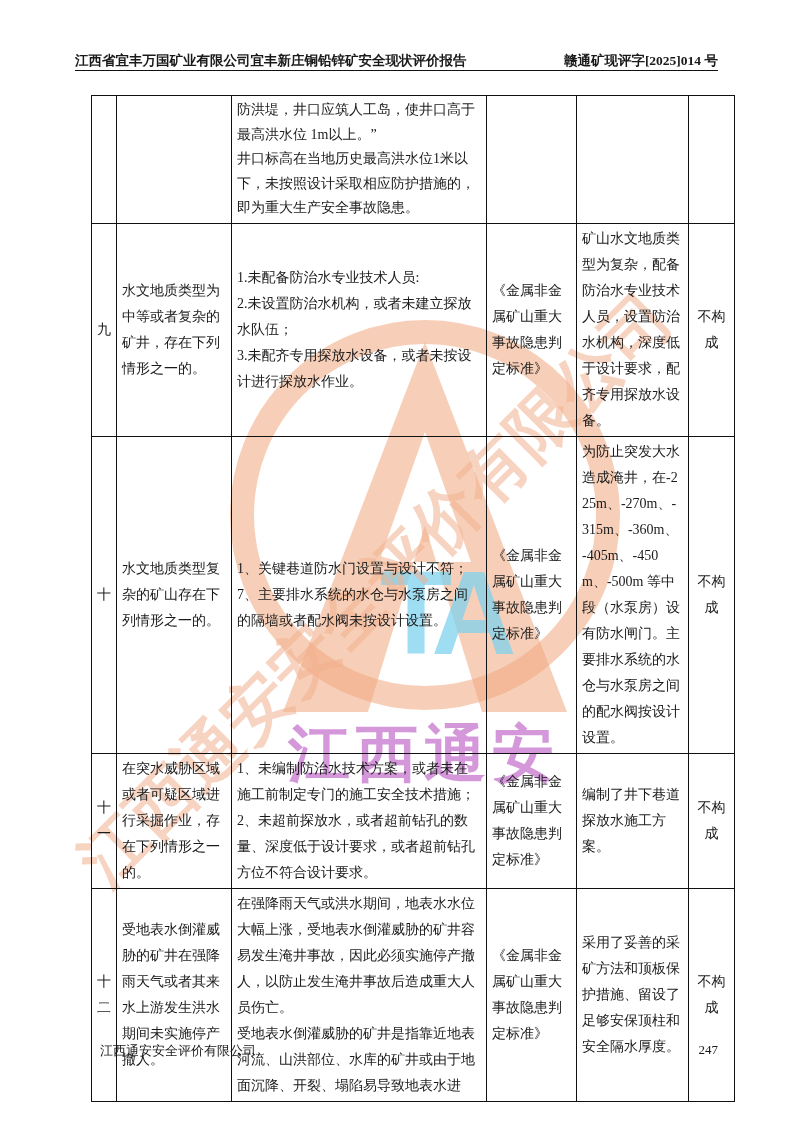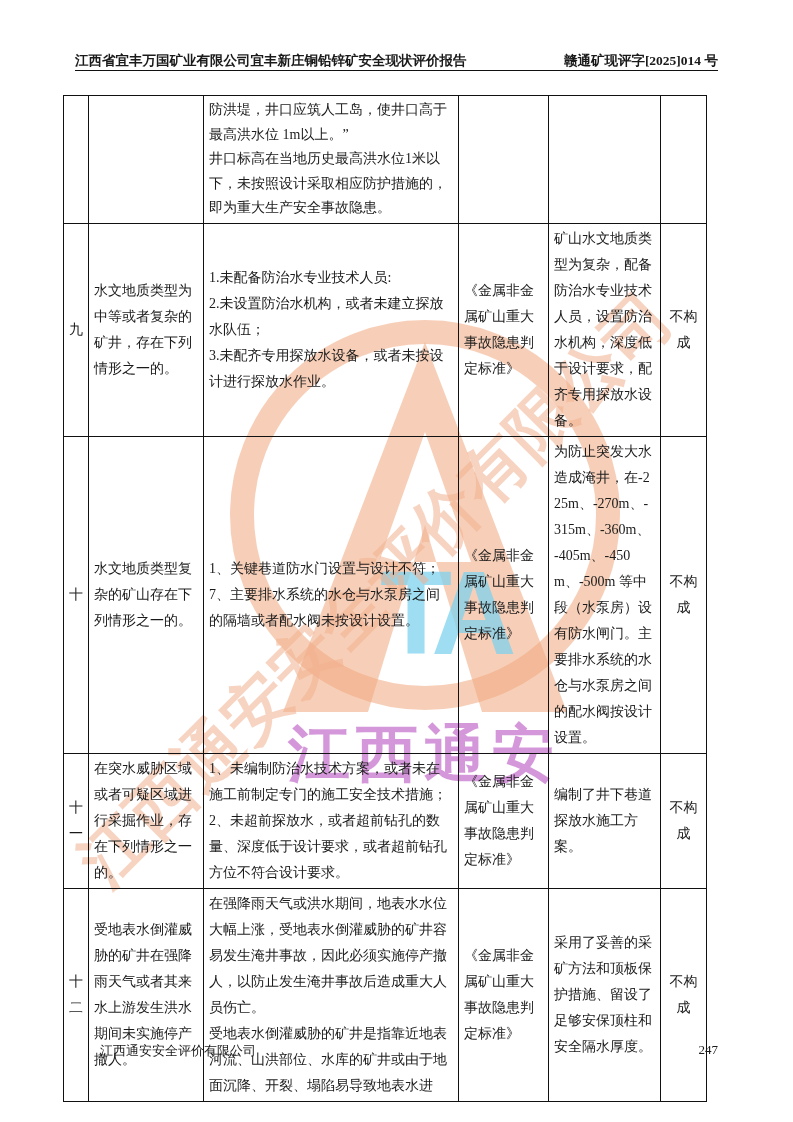--- a/index.html
+++ b/index.html
@@ -38,21 +38,21 @@
     margin-left:40px;
   }
   .wm-stamp{
     position:absolute;left:288px;top:712px;
     font-size:62px;font-weight:bold;letter-spacing:6px;
     color:#a21caf;opacity:.45;white-space:nowrap;
     font-family:"Liberation Serif", serif;
   }
   
   table.doc{
-    position:absolute;left:63px;top:95px;z-index:1;
+    position:absolute;left:91px;top:95px;z-index:1;
     width:643px;border-collapse:collapse;table-layout:fixed;
     background:transparent;
   }
   table.doc td{
     border:1.6px solid #111;
     font-size:14px;line-height:26px;
     padding:2px 5px;
     vertical-align:middle;
     word-break:break-all;
     background:transparent;

